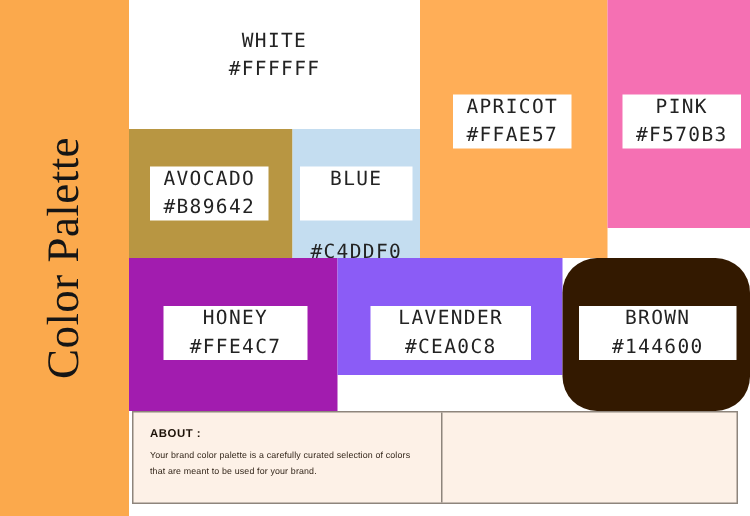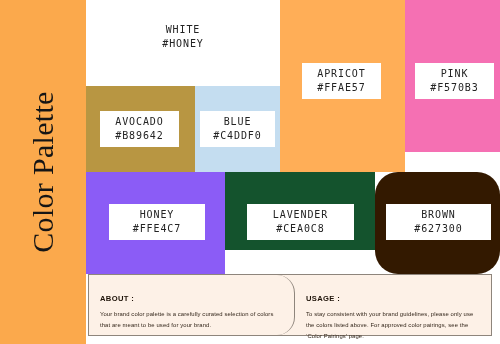--- a/index.html
+++ b/index.html
@@ -51,24 +51,24 @@
   .swatch {
     position: absolute;
     box-sizing: border-box;
   }
   .chip {
     position: absolute;
     background: #ffffff;
     display: flex;
     flex-direction: column;
     align-items: center;
-    justify-content: center;
+    justify-content: flex-start;
     line-height: 1.45;
     font-family: "DejaVu Sans Mono", monospace;
-    font-size: 10px;
+    font-size: 13px;
     letter-spacing: 0.9px;
     color: #232323;
     text-align: center;
   }
   .chip .chip-name { display: block; }
   .chip .chip-hex  { display: block; }
 
   
   .info-strip {
     position: absolute;
@@ -76,23 +76,22 @@
     top: 274px;
     width: 404px;
     height: 62px;
     background: #FDF1E7;
     border: 1px solid #8e857c;
     box-sizing: border-box;
     display: flex;
   }
   .info-panel {
     box-sizing: border-box;
-    padding: 19px 11px 6px 11px;
+    padding: 9px 11px 6px 11px;
     flex: 0 0 auto;
-    border-radius: 18px;
   }
   .info-panel.about { width: 206px; border-right: 1px solid #8e857c; }
   .info-panel.usage { width: 197px; }
   .info-heading {
     font-family: "Liberation Sans", sans-serif;
     font-weight: bold;
     font-size: 7.6px;
     letter-spacing: 0.35px;
     color: #1d1208;
     margin: 0 0 6px 0;
@@ -112,21 +111,21 @@
 <div id="canvas" style="background: rgb(255, 255, 255);">
 
   <div class="sidebar">
     <div class="sidebar-title">Color Palette</div>
   </div>
 
   <div id="swatch-layer">
       <div class="swatch" style="left: 86px; top: 0px; width: 194px; height: 86px; background: rgb(255, 255, 255);">
         <div class="chip" style="left: 52px; top: 19px; width: 90px; height: 36px; background: rgb(255, 255, 255); color: rgb(35, 35, 35);">
           <span class="chip-name">WHITE</span>
-          <span class="chip-hex">#HONEY</span>
+          <span class="chip-hex">#FFFFFF</span>
         </div>
       </div>
       <div class="swatch" style="left: 280px; top: 0px; width: 125px; height: 172px; background: rgb(255, 174, 87); padding-left: 22px;">
         <div class="chip" style="left: 22px; top: 63px; width: 79px; height: 36px; background: rgb(255, 255, 255); color: rgb(35, 35, 35);">
           <span class="chip-name">APRICOT</span>
           <span class="chip-hex">#FFAE57</span>
         </div>
       </div>
       <div class="swatch" style="left: 405px; top: 0px; width: 95px; height: 152px; background: rgb(245, 112, 179);">
         <div class="chip" style="left: 10px; top: 63px; width: 79px; height: 36px; background: rgb(255, 255, 255); color: rgb(35, 35, 35);">
@@ -134,49 +133,45 @@
           <span class="chip-hex">#F570B3</span>
         </div>
       </div>
       <div class="swatch" style="left: 86px; top: 86px; width: 109px; height: 86px; background: rgb(184, 150, 66); padding-left: 28px;">
         <div class="chip" style="left: 14px; top: 25px; width: 79px; height: 36px; background: rgb(255, 255, 255); color: rgb(35, 35, 35);">
           <span class="chip-name">AVOCADO</span>
           <span class="chip-hex">#B89642</span>
         </div>
       </div>
       <div class="swatch" style="left: 195px; top: 86px; width: 85px; height: 86px; background: rgb(196, 221, 240);">
-        <div class="chip" style="left: 5px; top: 25px; width: 75px; height: 36px; background: rgb(255, 255, 255); color: rgb(35, 35, 35);">
+        <div class="chip" style="left: 5px; top: 25px; width: 75px; height: 36px; background: rgb(255, 255, 255); color: rgb(35, 35, 35); gap: 30px;">
           <span class="chip-name">BLUE</span>
           <span class="chip-hex">#C4DDF0</span>
         </div>
       </div>
-      <div class="swatch" style="left: 86px; top: 172px; width: 139px; height: 102px; background: #8b5cf6;">
+      <div class="swatch" style="left: 86px; top: 172px; width: 139px; height: 102px; background: #a21caf;">
         <div class="chip" style="left: 23px; top: 32px; width: 96px; height: 36px; background: rgb(255, 255, 255); color: rgb(35, 35, 35);">
           <span class="chip-name">HONEY</span>
           <span class="chip-hex">#FFE4C7</span>
         </div>
       </div>
-      <div class="swatch" style="left: 225px; top: 172px; width: 150px; height: 78px; background: #14532d;">
+      <div class="swatch" style="left: 225px; top: 172px; width: 150px; height: 78px; background: #8b5cf6;">
         <div class="chip" style="left: 22px; top: 32px; width: 107px; height: 36px; background: rgb(255, 255, 255); color: rgb(35, 35, 35);">
           <span class="chip-name">LAVENDER</span>
           <span class="chip-hex">#CEA0C8</span>
         </div>
       </div>
       <div class="swatch" style="left: 375px; top: 172px; width: 125px; height: 102px; background: rgb(51, 25, 0); border-radius: 23px;">
         <div class="chip" style="left: 11px; top: 32px; width: 105px; height: 36px; background: rgb(255, 255, 255); color: rgb(35, 35, 35);">
           <span class="chip-name">BROWN</span>
-          <span class="chip-hex">#627300</span>
+          <span class="chip-hex">#144600</span>
         </div>
       </div>
     </div>
 
   <div class="info-strip">
     <div class="info-panel about">
       <p class="info-heading">ABOUT :</p>
       <p class="info-body">Your brand color palette is a carefully curated selection of colors that are meant to be used for your brand.</p>
     </div>
-    <div class="info-panel usage">
-      <p class="info-heading">USAGE :</p>
-      <p class="info-body">To stay consistent with your brand guidelines, please only use the colors listed above. For approved color pairings, see the ‘Color Pairings’ page.</p>
-    </div>
   </div>
 
 </div>
 
 </body></html>

